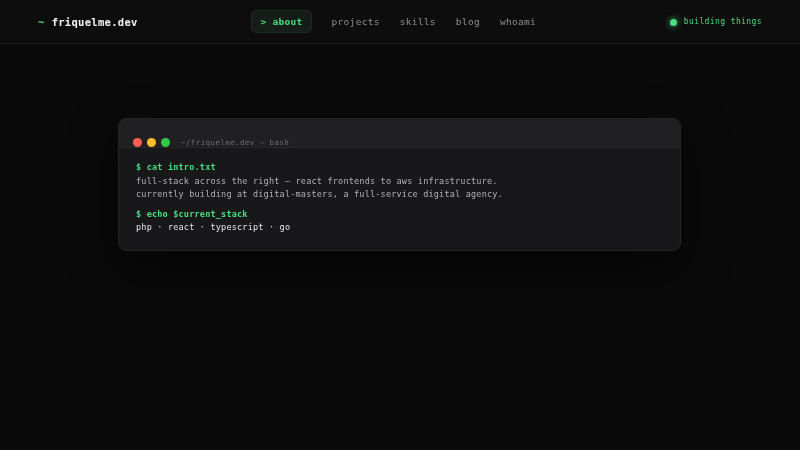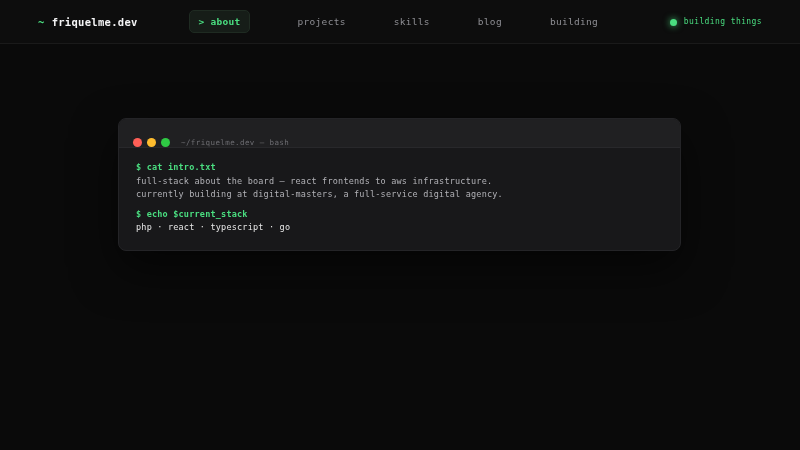--- a/index.html
+++ b/index.html
@@ -30,21 +30,21 @@
     white-space: nowrap;
   }
   .logo .tilde { color: var(--accent, #4ade80); }
   .logo .name { color: #f4f4f5; }
 
   .nav {
     flex: 1;
     display: flex;
     justify-content: center;
     align-items: center;
-    gap: 48px;
+    gap: 20px;
   }
   .nav-item {
     font-size: 9.5px;
     color: #8e8e93;
     text-decoration: none;
     cursor: pointer;
     white-space: nowrap;
     letter-spacing: 0.3px;
   }
   .nav-item.active {
@@ -123,21 +123,21 @@
   <div class="logo">
     <span class="tilde">~</span>
     <span class="name">friquelme.dev</span>
   </div>
 
   <nav class="nav">
       <a class="nav-item active">&gt; about</a>
       <a class="nav-item">projects</a>
       <a class="nav-item">skills</a>
       <a class="nav-item">blog</a>
-      <a class="nav-item">building</a>
+      <a class="nav-item">whoami</a>
     </nav>
 
   <div class="status">
     <span class="status-dot"></span>
     <span class="status-label">building things</span>
   </div>
 </header>
 
 <main>
   <section class="terminal">
@@ -145,21 +145,21 @@
       <div class="traffic-lights">
         <span class="dot" style="background:#ff5f57"></span>
         <span class="dot" style="background:#febc2e"></span>
         <span class="dot" style="background:#2fc944"></span>
       </div>
       <span class="terminal-title">~/friquelme.dev — bash</span>
     </div>
     <div class="terminal-body">
         <div class="block">
           <div class="cmd">$ cat intro.txt</div>
-          <div class="out dim">full-stack about the board — react frontends to aws infrastructure.</div>
+          <div class="out dim">full-stack across the right — react frontends to aws infrastructure.</div>
           <div class="out dim">currently building at digital-masters, a full-service digital agency.</div>
         </div>
         <div class="block">
           <div class="cmd">$ echo $current_stack</div>
           <div class="out bright">php · react · typescript · go</div>
         </div>
       </div>
   </section>
 </main>
 

